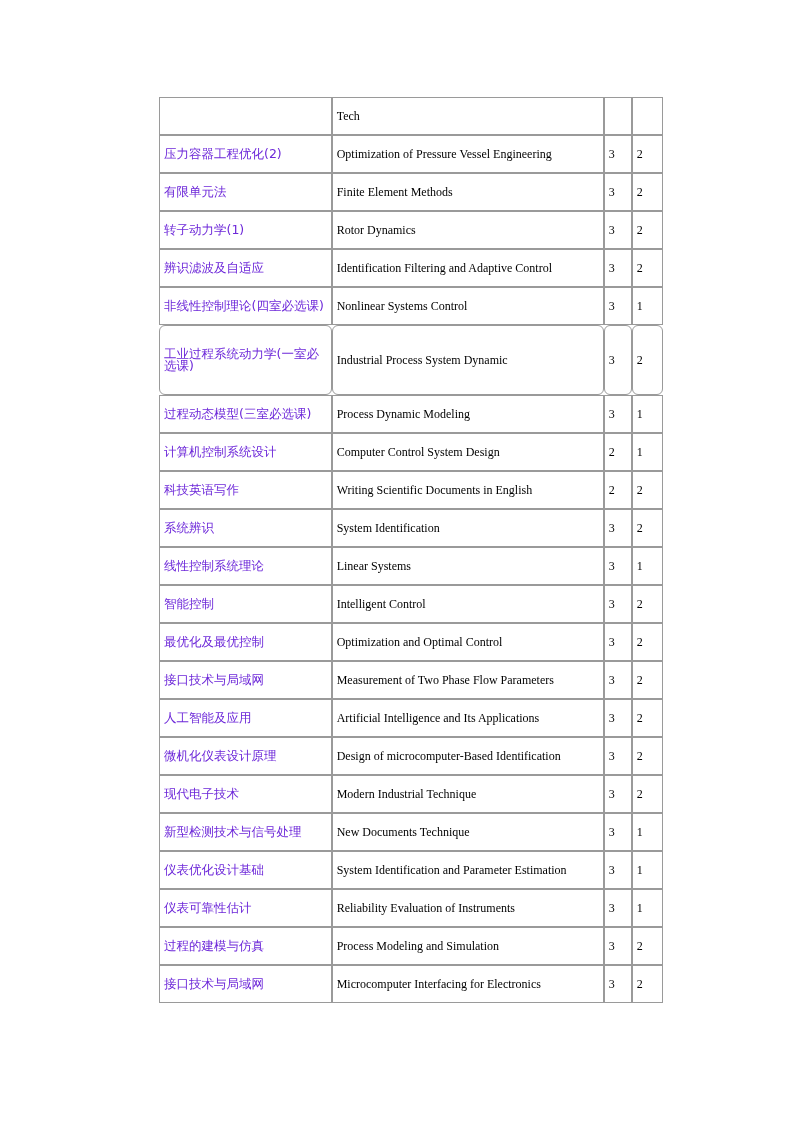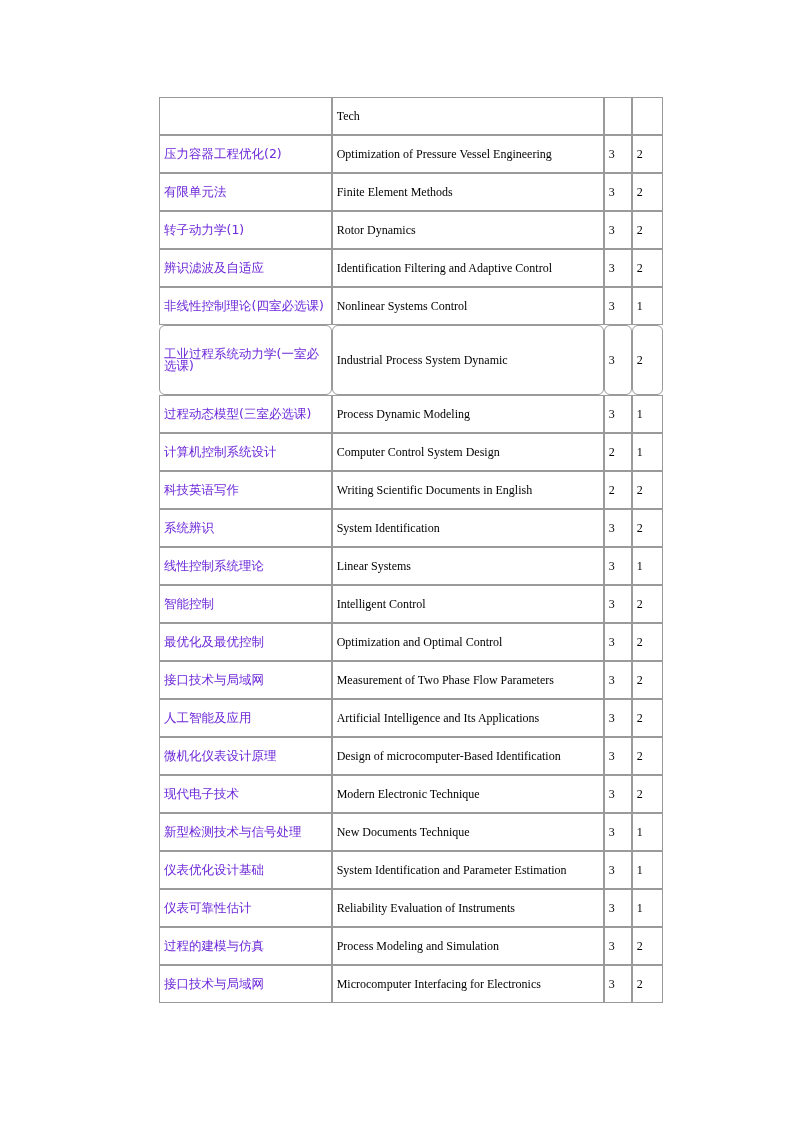--- a/index.html
+++ b/index.html
@@ -180,21 +180,21 @@
           <td class="num">2</td>
         </tr>
         <tr class="r-normal">
           <td class="cn">微机化仪表设计原理</td>
           <td class="en">Design of microcomputer-Based Identification</td>
           <td class="num">3</td>
           <td class="num">2</td>
         </tr>
         <tr class="r-normal">
           <td class="cn">现代电子技术</td>
-          <td class="en">Modern Electronic Technique</td>
+          <td class="en">Modern Industrial Technique</td>
           <td class="num">3</td>
           <td class="num">2</td>
         </tr>
         <tr class="r-normal">
           <td class="cn">新型检测技术与信号处理</td>
           <td class="en">New Documents Technique</td>
           <td class="num">3</td>
           <td class="num">1</td>
         </tr>
         <tr class="r-normal">

